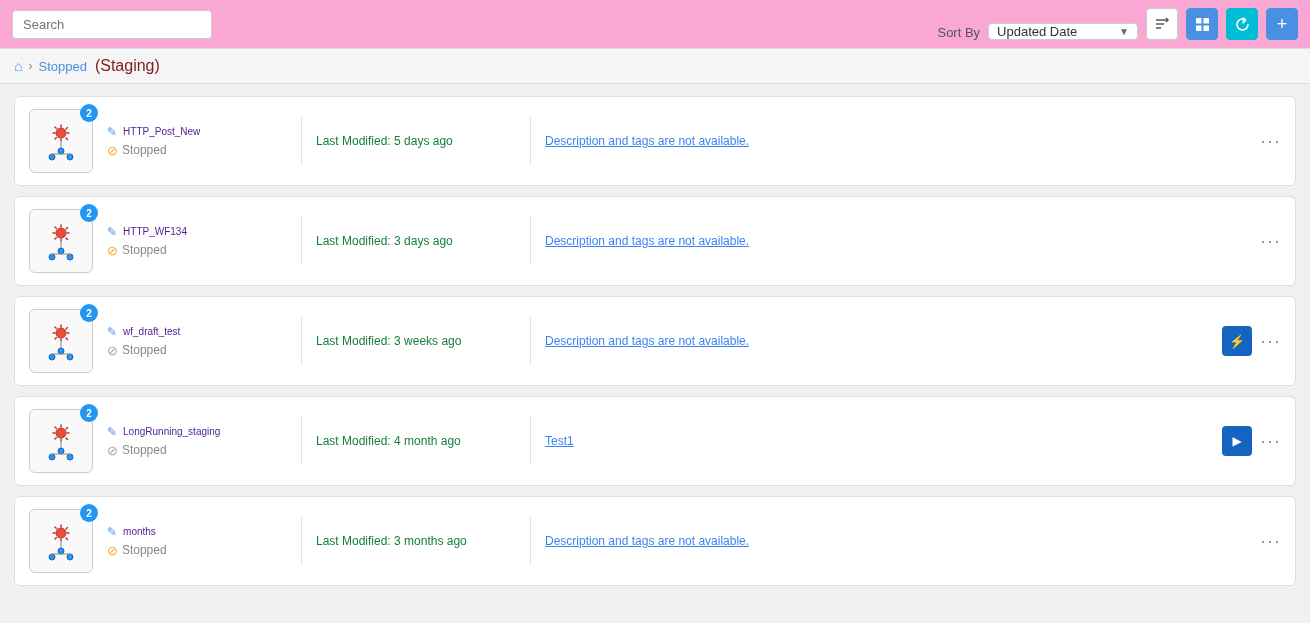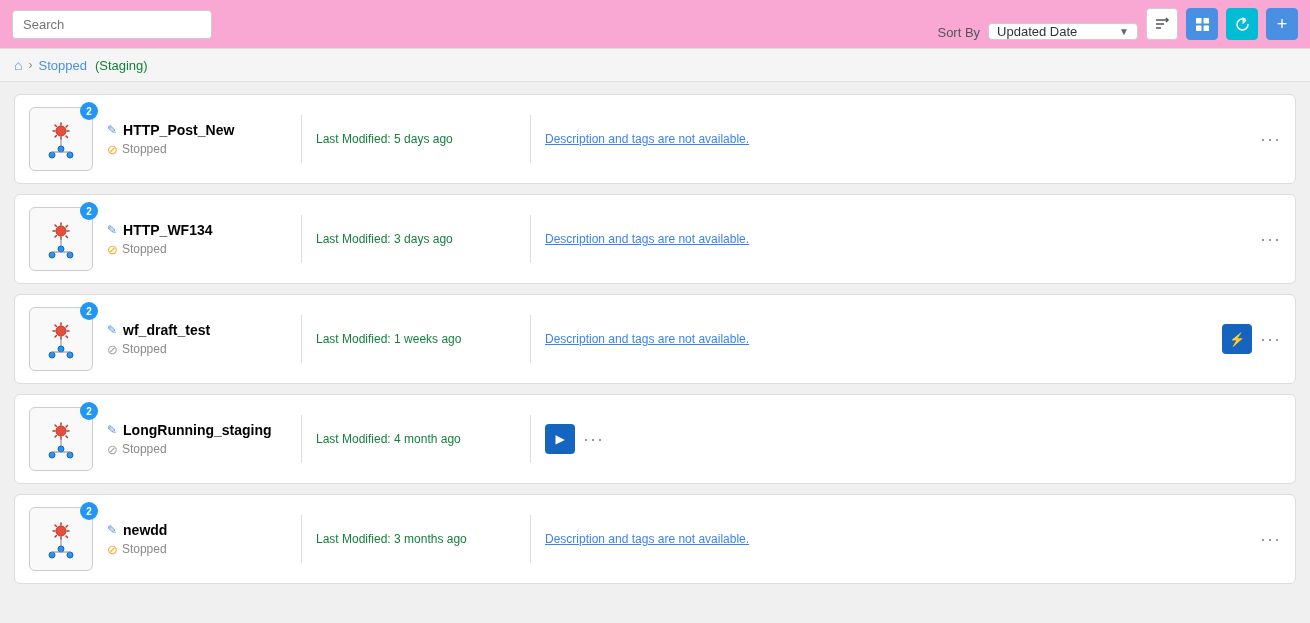--- a/index.html
+++ b/index.html
@@ -68,21 +68,21 @@
       align-items: center;
       padding: 8px 14px;
       background: #f5f5f5;
       gap: 6px;
       font-size: 13px;
       border-bottom: 1px solid #e0e0e0;
     }
     .breadcrumb-home { color: #4a90e2; font-size: 14px; cursor: pointer; }
     .breadcrumb-sep { color: #888; font-size: 12px; }
     .breadcrumb-workflow { color: #4a90e2; font-weight: 500; cursor: pointer; }
-    .breadcrumb-staging { color: #15803d; font-size: 13px; margin-left: 2px; }
+    .breadcrumb-staging { color: #7f1d1d; font-size: 16px; margin-left: 2px; }
 
     
     .content {
       padding: 12px 14px;
       display: flex;
       flex-direction: column;
       gap: 10px;
     }
 
     
@@ -132,23 +132,23 @@
       min-width: 180px;
       flex-shrink: 0;
     }
     .wf-name-row {
       display: flex;
       align-items: center;
       gap: 6px;
     }
     .wf-edit-icon { color: #4a90e2; font-size: 12px; cursor: pointer; }
     .wf-name {
-      font-size: 14px;
-      font-weight: 700;
-      color: #000000;
+      font-size: 10px;
+      font-weight: 400;
+      color: #4c1d95;
     }
     .wf-status-row {
       display: flex;
       align-items: center;
       gap: 4px;
       font-size: 12px;
       color: #888;
     }
 
     
@@ -359,21 +359,21 @@
       <div class="wf-name-row">
         <span class="wf-edit-icon">✎</span>
         <span class="wf-name">wf_draft_test</span>
       </div>
       <div class="wf-status-row">
         <span style="color:#9e9e9e;font-size:13px;">⊘</span>
         <span style="color:#888;">Stopped</span>
       </div>
     </div>
     <div class="wf-divider"></div>
-    <div class="wf-modified">Last Modified: 1 weeks ago</div>
+    <div class="wf-modified">Last Modified: 3 weeks ago</div>
     <div class="wf-divider2"></div>
     <div class="wf-desc">Description and tags are not available.</div>
     <div class="wf-actions">
       <div class="action-flash-btn">⚡</div>
         <span class="action-more">···</span>
     </div>
   </div>
     <div class="wf-card">
     <div class="wf-thumb">
       <span class="wf-badge">2</span>
@@ -399,20 +399,21 @@
         <span class="wf-name">LongRunning_staging</span>
       </div>
       <div class="wf-status-row">
         <span style="color:#9e9e9e;font-size:13px;">⊘</span>
         <span style="color:#888;">Stopped</span>
       </div>
     </div>
     <div class="wf-divider"></div>
     <div class="wf-modified">Last Modified: 4 month ago</div>
     <div class="wf-divider2"></div>
+    <div class="wf-desc">Test1</div>
     <div class="wf-actions">
       <div class="action-run-btn">▶</div>
         <span class="action-more">···</span>
     </div>
   </div>
     <div class="wf-card">
     <div class="wf-thumb">
       <span class="wf-badge">2</span>
       <svg class="wf-icon-svg" viewBox="0 0 44 44" fill="none" xmlns="http://www.w3.org/2000/svg">
 
@@ -426,21 +427,21 @@
     <line x1="13" y1="35" x2="13" y2="38" stroke="#888" stroke-width="1"></line>
     <line x1="22" y1="35" x2="31" y2="35" stroke="#888" stroke-width="1"></line>
     <line x1="31" y1="35" x2="31" y2="38" stroke="#888" stroke-width="1"></line>
 
     <line x1="22" y1="19" x2="22" y2="29" stroke="#888" stroke-width="1"></line>
   </svg>
     </div>
     <div class="wf-info">
       <div class="wf-name-row">
         <span class="wf-edit-icon">✎</span>
-        <span class="wf-name">newdd</span>
+        <span class="wf-name">months</span>
       </div>
       <div class="wf-status-row">
         <span style="color:#f5a623;font-size:13px;">⊘</span>
         <span style="color:#888;">Stopped</span>
       </div>
     </div>
     <div class="wf-divider"></div>
     <div class="wf-modified">Last Modified: 3 months ago</div>
     <div class="wf-divider2"></div>
     <div class="wf-desc">Description and tags are not available.</div>

